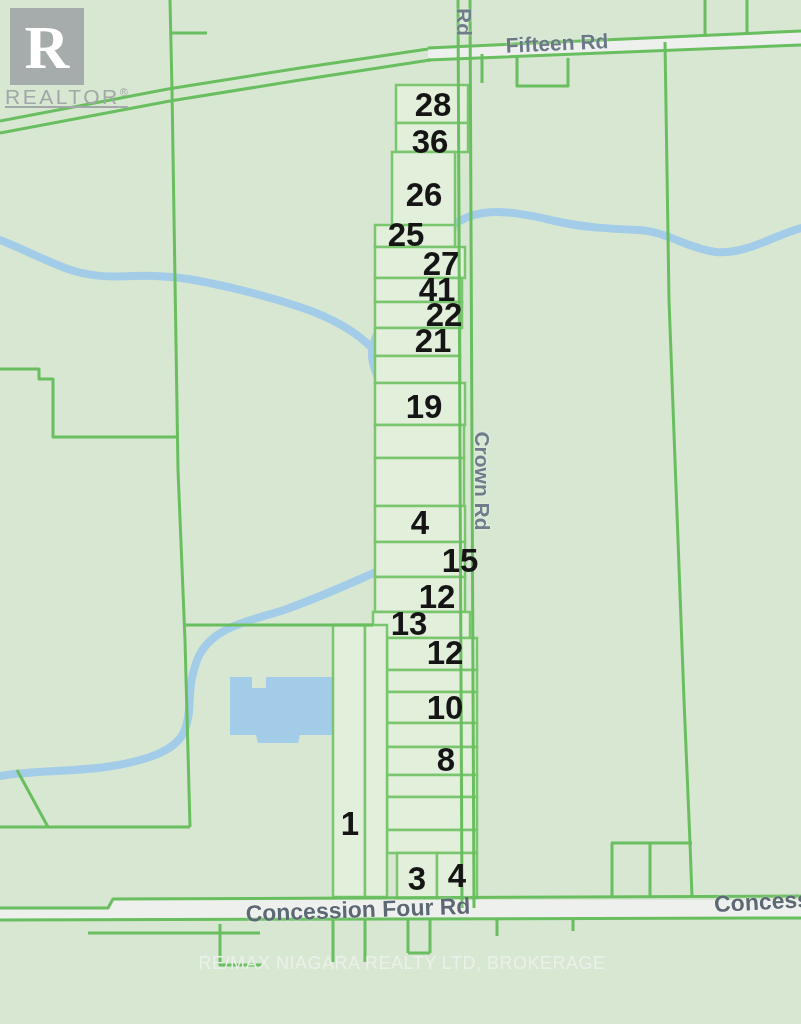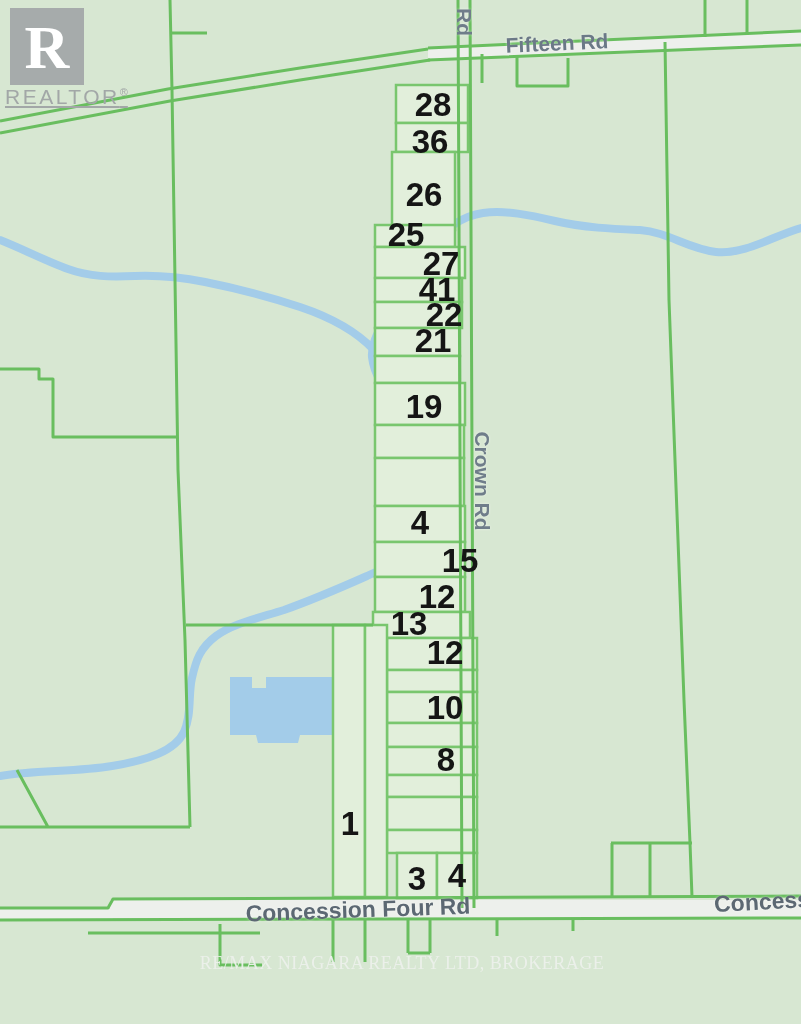--- a/index.html
+++ b/index.html
@@ -19,21 +19,21 @@
     font-size:33px;color:#151515;white-space:nowrap;line-height:1;font-weight:bold;
   }
   .roadlbl{
     position:absolute;transform:translate(-50%,-50%);
     font-weight:bold;color:#6b7987;white-space:nowrap;line-height:1;
     text-shadow:0 0 3px rgba(255,255,255,.55);
   }
   .watermark{
     position:absolute;transform:translate(-50%,-50%);
     font-size:18px;letter-spacing:.5px;color:rgba(236,240,235,.95);
-    white-space:nowrap;line-height:1;font-family:Liberation Serif, serif;
+    white-space:nowrap;line-height:1;
   }
   .logo-box{
     position:absolute;left:10px;top:8px;width:74px;height:77px;
     background:#a6abab;display:flex;align-items:center;justify-content:center;
   }
   .logo-r{
     font-family:"Liberation Serif", serif;font-weight:bold;
     font-size:62px;color:#ffffff;line-height:1;
   }
   .logo-text{

